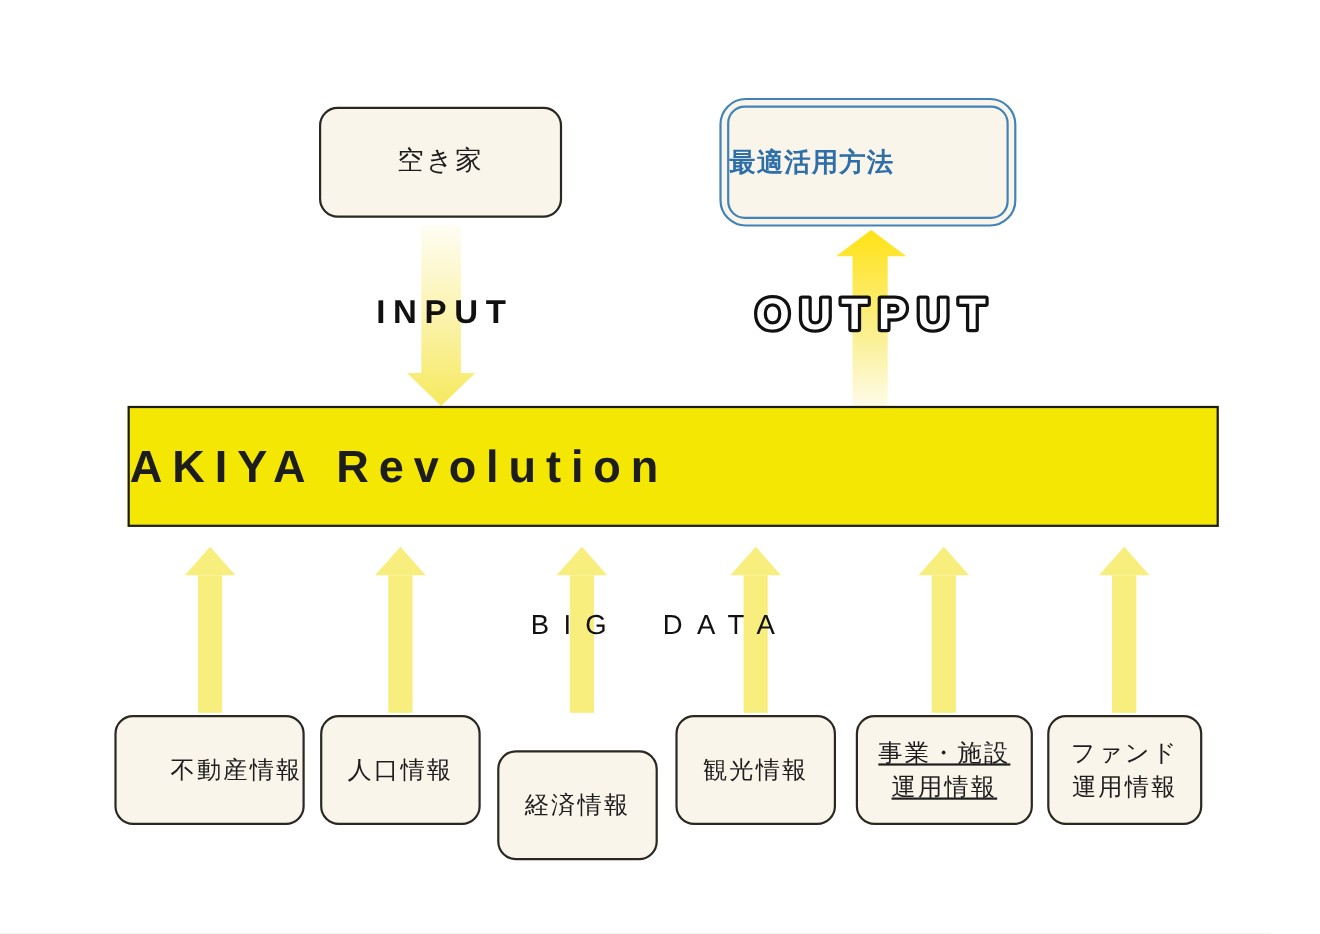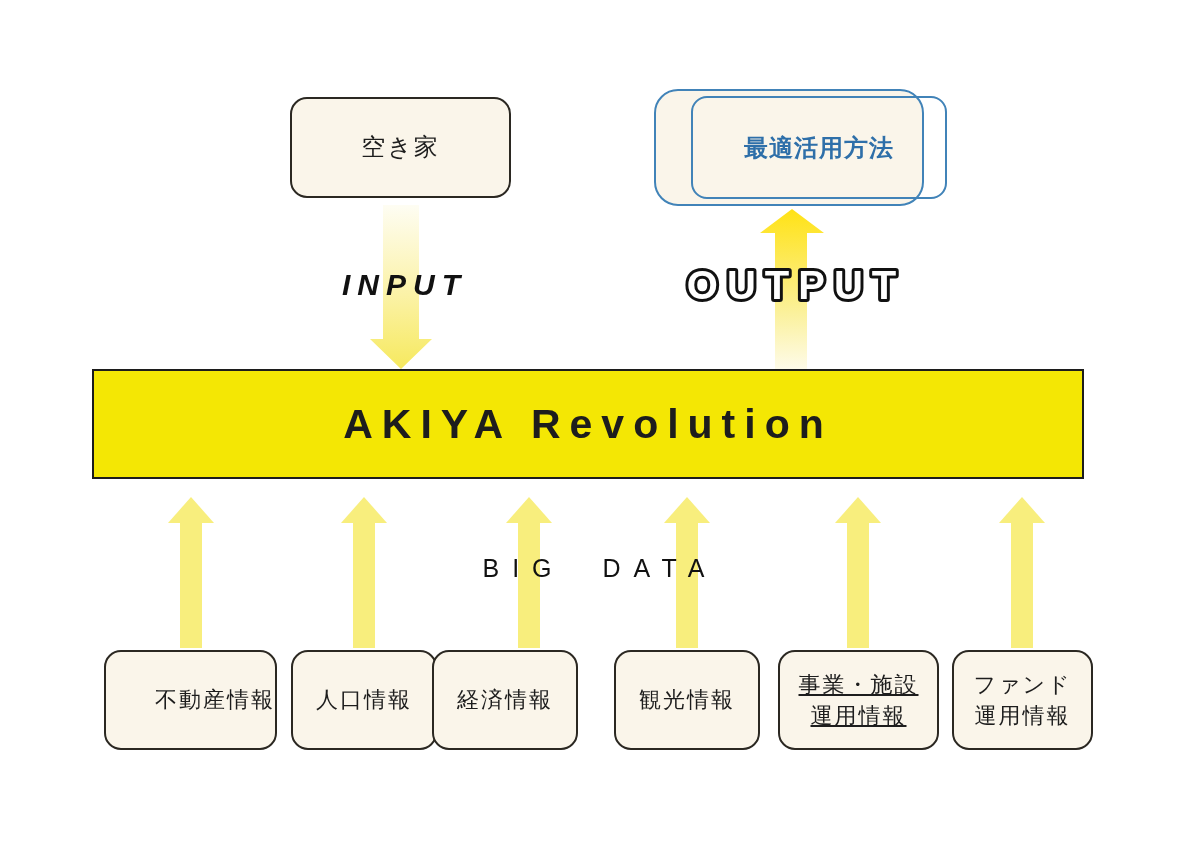--- a/index.html
+++ b/index.html
@@ -27,63 +27,63 @@
     color:var(--ink,#1d1d1d);
     letter-spacing:2px;
     z-index:3;
   }
   .cream-box span{display:block;line-height:1.42;}
   .cream-box span:empty{display:none;}
   .top-left-box{left:290px;top:97px;width:221px;height:101px;font-size:24px;}
   .data-box{top:650px;height:100px;font-size:22px;}
   .b1{left:104px;width:173px;align-items:flex-end;}
   .b2{left:291px;width:146px;text-align:right;}
-  .b3{left:432px;width:146px;}
+  .b3{left:452px;width:146px;margin-top:32px;}
   .b4{left:614px;width:146px;justify-content:center;}
   .b5{left:778px;width:161px;text-decoration:underline;}
   .b6{left:952px;width:141px;align-items:center;}
   
   .blue-box{
     position:absolute;left:654px;top:89px;width:270px;height:117px;
     box-sizing:border-box;
     background:var(--cream,#faf5ea);
     border:2px solid var(--blue-border,#4183b8);
     border-radius:24px;
     padding:5px;
     z-index:3;
   }
   .blue-box-inner{
     box-sizing:border-box;width:100%;height:100%;
     border:2px solid var(--blue-border,#4183b8);
     border-radius:16px;
     display:flex;flex-direction:column;
-    align-items:center;justify-content:center;
+    align-items:flex-start;justify-content:center;
     text-align:center;
     color:var(--blue-text,#2e6fa9);
-    font-weight:bold;font-size:24px;letter-spacing:1px;margin-left:30px;
+    font-weight:bold;font-size:24px;letter-spacing:1px;
   }
   .blue-box-inner span{display:block;line-height:1.4;}
   
   .banner{
-    position:absolute;left:92px;top:369px;width:992px;height:110px;
+    position:absolute;left:116px;top:369px;width:992px;height:110px;
     box-sizing:border-box;
     background:var(--banner-yellow,#f4e704);
     border:2px solid var(--banner-border,#1c1c1c);
-    display:flex;align-items:center;justify-content:center;
+    display:flex;align-items:center;
     z-index:2;
   }
   .banner span{
     font-size:41px;font-weight:bold;letter-spacing:9px;
     color:var(--ink,#1d1d1d);
   }
   
   .input-label{
     position:absolute;left:342px;top:268px;
     font-size:30px;font-weight:bold;letter-spacing:7px;
-    color:#111;z-index:4;font-style:italic;
+    color:#111;z-index:4;
   }
   .output-label-svg{position:absolute;left:662px;top:256px;z-index:4;}
   .bigdata-label{
     position:absolute;left:0;top:554px;width:1200px;
     text-align:center;
     font-size:25px;font-weight:normal;
     letter-spacing:13px;word-spacing:18px;
     color:#111;z-index:4;
   }
   

